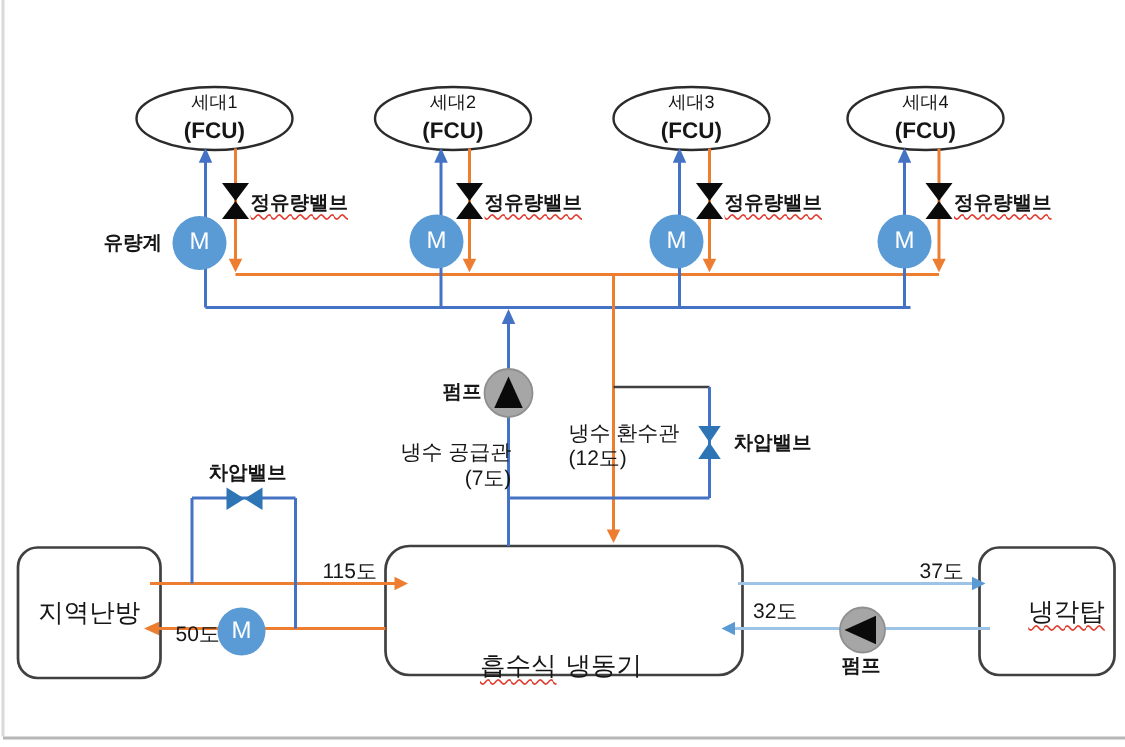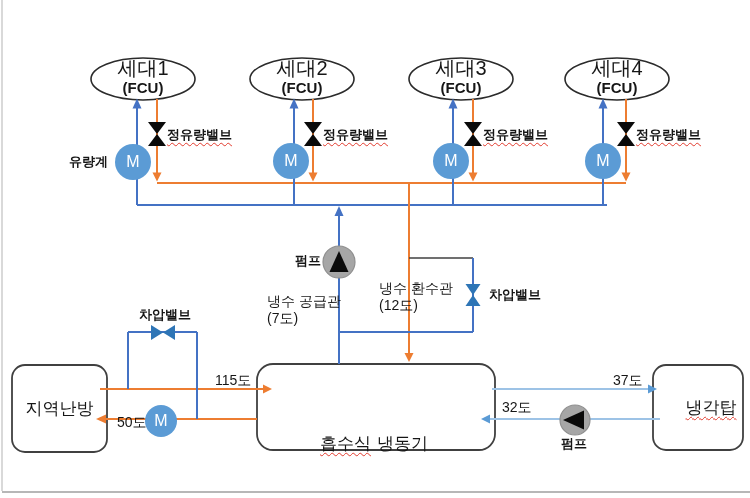--- a/index.html
+++ b/index.html
@@ -18,21 +18,21 @@
   .valve-black{fill:#0a0a0a;}
   .valve-blue{fill:var(--valve_blue);}
   .pump-body{fill:var(--pump_gray);stroke:#8f8f8f;stroke-width:1.2;}
   .pump-tri{fill:#0a0a0a;}
   .meter-body{fill:var(--meter_blue);}
   .lbl{position:absolute;font-size:13px;line-height:16px;white-space:nowrap;font-weight:bold;}
   .lbl14{position:absolute;font-size:14px;line-height:17px;white-space:nowrap;}
   .misspell{text-decoration-line:underline;text-decoration-style:wavy;
             text-decoration-color:#e23b2e;text-decoration-thickness:1px;text-underline-offset:3px;}
   .unit-label{position:absolute;width:110px;text-align:center;line-height:19px;}
-  .unit-name{font-size:20px;}
+  .unit-name{font-size:12px;}
   .unit-type{font-size:15px;font-weight:bold;}
   .mtext{position:absolute;width:36px;height:36px;line-height:36px;text-align:center;
          color:#fff;font-size:16px;}
   .boxlabel{position:absolute;display:flex;align-items:center;justify-content:center;
             font-size:17px;white-space:nowrap;}
   .edge{position:absolute;background:#c9c9c9;}
 </style>
 </head>
 <body>
 
@@ -147,21 +147,21 @@
   <div class="lbl" style="left:69px;top:154px;">유량계</div>
   <div class="mtext" style="left:115px;top:144px;">M</div>
   <div class="mtext" style="left:273px;top:143px;">M</div>
   <div class="mtext" style="left:433px;top:143px;">M</div>
   <div class="mtext" style="left:585px;top:143px;">M</div>
   <div class="mtext" style="left:143px;top:403px;">M</div>
 
   <div class="lbl" style="left:295px;top:253px;">펌프</div>
   <div class="lbl" style="left:561px;top:436px;">펌프</div>
 
-  <div class="lbl14" style="left:267px;top:293px;">
+  <div class="lbl14" style="left:267px;top:293px;text-align:right;">
     <div>냉수 공급관</div>
     <div>(7도)</div>
   </div>
   <div class="lbl14" style="left:379px;top:280px;">
     <div>냉수 환수관</div>
     <div>(12도)</div>
   </div>
 
   <div class="lbl" style="left:489px;top:287px;">차압밸브</div>
   <div class="lbl" style="left:139px;top:307px;">차압밸브</div>

